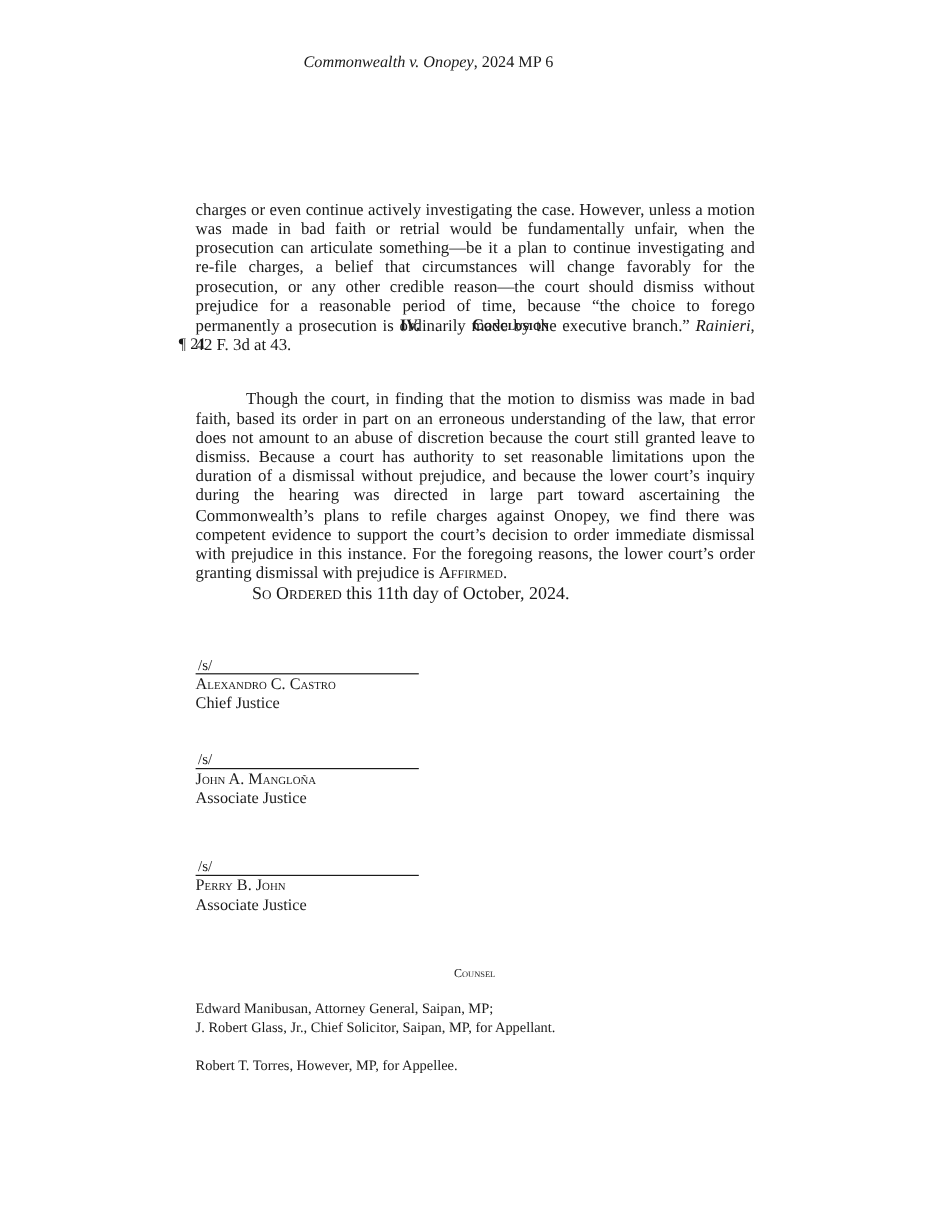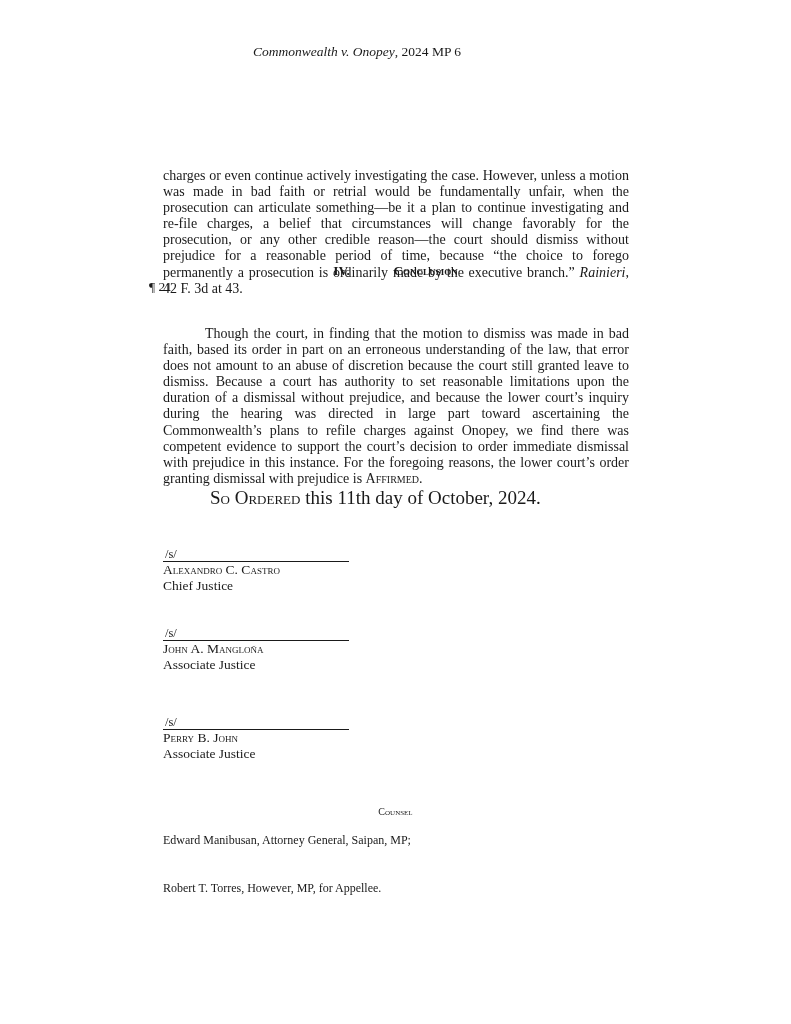--- a/index.html
+++ b/index.html
@@ -22,21 +22,21 @@
     position: absolute; top: 263px; left: 0; width: 791px; text-align: center;
     font-weight: bold; font-size: 13.5px;
   }
   .heading .sc { font-variant: small-caps; margin-left: 40px; }
   .p2 { top: 279px; }
   .para-mark {
     position: absolute; left: 149px; top: 279px; font-size: 13.5px; line-height: 16.1px;
   }
   .p2 .indent { display: inline-block; width: 42px; }
   .ordered {
-    position: absolute; top: 487px; left: 210px; font-size: 19px;
+    position: absolute; top: 487px; left: 210px; font-size: 15px;
   }
   .sig {
     position: absolute; left: 163px; font-size: 13.5px; line-height: 16px;
   }
   .sig .line {
     width: 186px; border-bottom: 1px solid #1a1a1a; height: 16px; line-height: 16px;
     padding-left: 2px; box-sizing: border-box; font-size: 12.5px;
   }
   .sig1 { top: 546px; }
   .sig2 { top: 625px; }
@@ -90,17 +90,18 @@
 <div class="sig sig3">
   <div class="line">/s/</div>
   <div class="sc">Perry B. John</div>
   <div>Associate Justice</div>
 </div>
 
 <div class="counsel-title">Counsel</div>
 
 <div class="counsel c1">
   <div>Edward Manibusan, Attorney General, Saipan, MP;</div>
+  <div>J. Robert Glass, Jr., Chief Solicitor, Saipan, MP, for Appellant.</div>
 </div>
 
 <div class="counsel c2">
   <div>Robert T. Torres, However, MP, for Appellee.</div>
 </div>
 
 </body></html>

